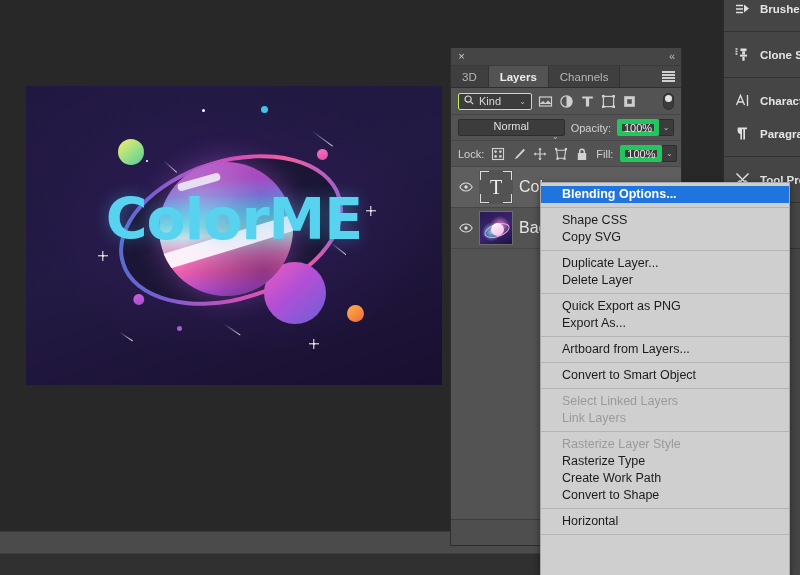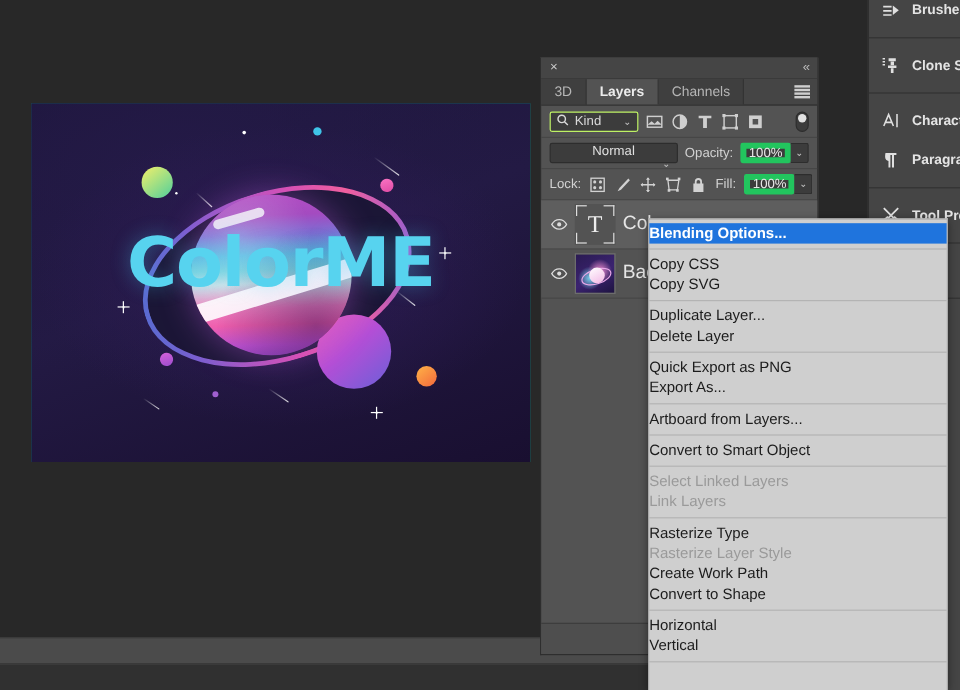--- a/index.html
+++ b/index.html
@@ -7,21 +7,21 @@
   body {
     background:#282828;
     font-family:"Liberation Sans", sans-serif;
     position:relative;
     -webkit-font-smoothing:antialiased;
   }
 
   
   #canvas-doc {
     position:absolute; left:26px; top:86px; width:416px; height:299px;
-    background:#0f766e;
+    background:#a21caf;
     overflow:hidden;
   }
   .space-bg {
     position:absolute; inset:0;
     background:
       radial-gradient(ellipse 70% 60% at 50% 48%, #2d1b54 0%, rgba(45,27,84,0) 70%),
       radial-gradient(ellipse 90% 80% at 30% 20%, #241a47 0%, rgba(36,26,71,0) 75%),
       linear-gradient(160deg,#1d163c 0%, #231a44 45%, #190f30 100%);
   }
   .star { position:absolute; background:#fff; border-radius:50%; }
@@ -262,20 +262,21 @@
     background:#cfcfcf;
     border:1px solid #a9a9a9;
     border-bottom:none;
     box-shadow:0 2px 7px rgba(0,0,0,.45);
     font-size:12.5px;
     color:#1c1c1c;
     overflow:hidden;
   }
   .mi {
     height:17px; line-height:17px;
+    padding-left:21px;
     white-space:nowrap;
   }
   .mi.highlight { background:#1f74dd; color:#fff; font-weight:700; }
   .mi.disabled { color:#9a9a9a; }
   .msep { height:1px; background:#b4b4b4; margin:4px 0; }
   .mgap { height:3px; }
 </style>
 </head>
 <body>
 
@@ -572,21 +573,21 @@
     </span>
   </div>
 </div>
 
 <div id="context-menu">
 
   <div class="mgap"></div>
   <div class="mi highlight">Blending Options...</div>
   <div class="msep"></div>
 
-  <div class="mi">Copy CSS</div>
+  <div class="mi">Shape CSS</div>
   <div class="mi">Copy SVG</div>
   <div class="msep"></div>
 
   <div class="mi">Duplicate Layer...</div>
   <div class="mi">Delete Layer</div>
   <div class="msep"></div>
 
   <div class="mi">Quick Export as PNG</div>
   <div class="mi">Export As...</div>
   <div class="msep"></div>
@@ -594,22 +595,21 @@
   <div class="mi">Artboard from Layers...</div>
   <div class="msep"></div>
 
   <div class="mi">Convert to Smart Object</div>
   <div class="msep"></div>
 
   <div class="mi disabled">Select Linked Layers</div>
   <div class="mi disabled">Link Layers</div>
   <div class="msep"></div>
 
+  <div class="mi disabled">Rasterize Layer Style</div>
   <div class="mi">Rasterize Type</div>
-  <div class="mi disabled">Rasterize Layer Style</div>
   <div class="mi">Create Work Path</div>
   <div class="mi">Convert to Shape</div>
   <div class="msep"></div>
 
   <div class="mi">Horizontal</div>
-  <div class="mi">Vertical</div>
   <div class="msep"></div>
 </div>
 
 </body></html>

